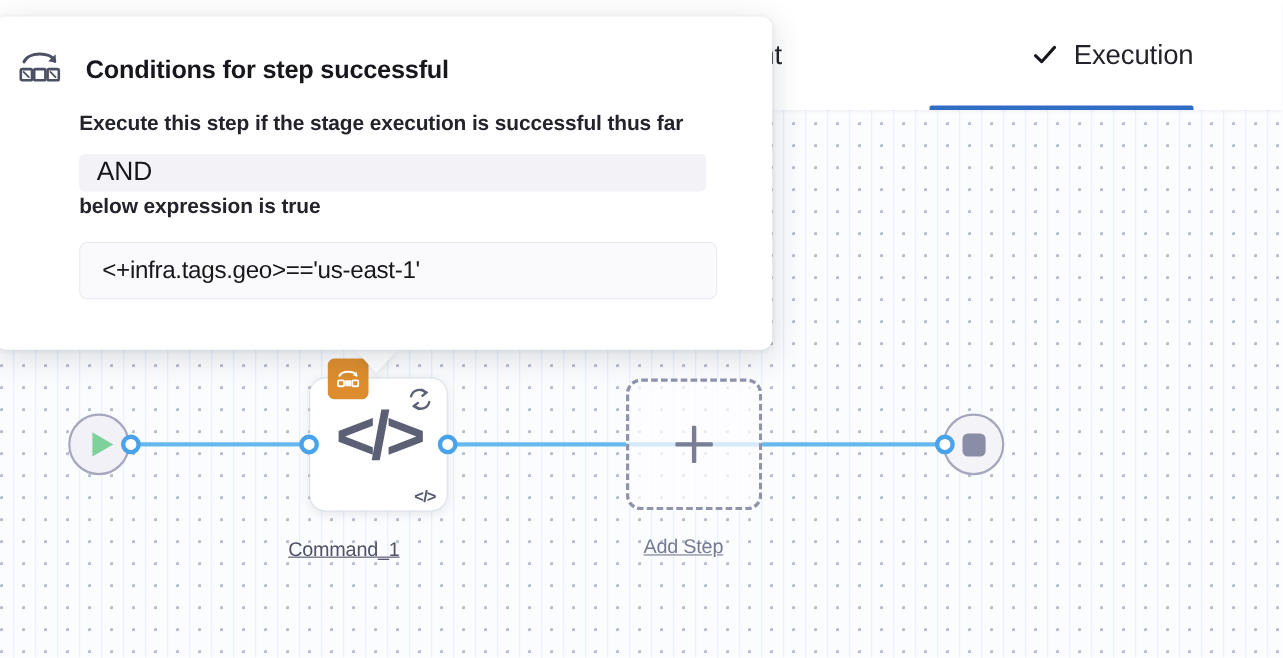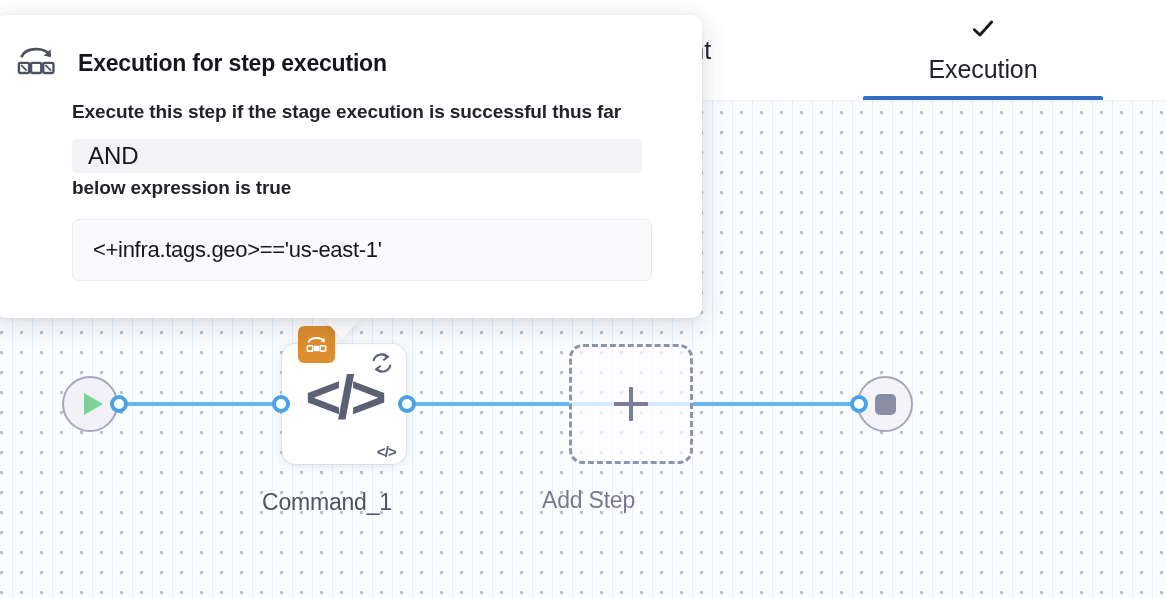--- a/index.html
+++ b/index.html
@@ -84,25 +84,24 @@
     border-radius: 2px 2px 0 0;
   }
 
   #tab-environment {
     position: absolute;
     left: 620px;
     top: 0;
   }
   #tab-execution {
     position: absolute;
-    left: 863px;
+    left: 845px;
     top: 0;
     width: 240px;
-    justify-content: center;
-    flex-direction: column;
+    justify-content: flex-end;
   }
 
   
   .edge {
     position: absolute;
     height: 4px;
     background: #68b8f0;
     border-radius: 2px;
   }
   #edge-1 { left: 110px; top: 402px; width: 180px; }
@@ -206,27 +205,28 @@
     position: absolute;
     right: 4px; top: 0px;
     width: 40px; height: 40px;
     display: flex;
     align-items: center;
     justify-content: center;
   }
 
   .node-label {
     position: absolute;
-    font-size: 23px;
+    font-size: 18px;
     color: #4f5266;
     white-space: nowrap;
     letter-spacing: -0.2px;
+    text-decoration: underline;
   }
   #label-command { left: 262px; top: 489px; }
-  #label-addstep { left: 542px; top: 487px; color: #757a91; }
+  #label-addstep { left: 585px; top: 487px; color: #757a91; }
 
   
   #node-addstep {
     position: absolute;
     left: 569px; top: 344px;
     width: 124px; height: 120px;
     border: 3px dashed #8f93ab;
     border-radius: 14px;
     box-sizing: border-box;
     background: rgba(253,253,255,0.72);
@@ -306,21 +306,21 @@
     display: flex;
     align-items: center;
     padding-left: 16px;
     box-sizing: border-box;
     width: 570px;
     font-size: 24px;
     color: #16161c;
     letter-spacing: -0.1px;
   }
   #expression-field {
-    height: 62px;
+    height: 52px;
     background: #fafafc;
     border: 1px solid #e9eaef;
     border-radius: 7px;
     display: flex;
     align-items: center;
     padding-left: 20px;
     box-sizing: border-box;
     width: 580px;
     font-size: 22px;
     color: #16161c;
@@ -403,21 +403,21 @@
         <svg width="44" height="40" viewBox="0 0 24 22">
           <path d="M4.2 8.4 C6.4 3.2 17.6 3.2 19.6 8.0" fill="none" stroke="#4c5063" stroke-width="1.5" stroke-linecap="round"></path>
           <path d="M20.0 4.6 L20.2 8.8 L16.3 8.1 Z" fill="#4c5063"></path>
           <rect x="2.6" y="12.0" width="5.6" height="5.6" rx="0.7" fill="none" stroke="#4c5063" stroke-width="1.3"></rect>
           <rect x="9.3" y="12.0" width="5.6" height="5.6" rx="0.7" fill="none" stroke="#4c5063" stroke-width="1.3"></rect>
           <rect x="16.0" y="12.0" width="5.6" height="5.6" rx="0.7" fill="none" stroke="#4c5063" stroke-width="1.3"></rect>
           <path d="M4.0 13.4 L6.6 16.0" stroke="#4c5063" stroke-width="0.9" stroke-linecap="round"></path>
           <path d="M17.4 13.4 L20.0 16.0" stroke="#4c5063" stroke-width="0.9" stroke-linecap="round"></path>
         </svg>
       </span>
-      <span id="popover-title">Execution for step execution</span>
+      <span id="popover-title">Conditions for step successful</span>
     </div>
 
     <div id="popover-body">
       <p id="pop-line-1" class="pop-text">Execute this step if the stage execution is successful thus far</p>
       <div id="operator-field">AND</div>
       <p id="pop-line-2" class="pop-text">below expression is true</p>
       <div id="expression-field">&lt;+infra.tags.geo&gt;=='us-east-1'</div>
     </div>
   </div>
 

